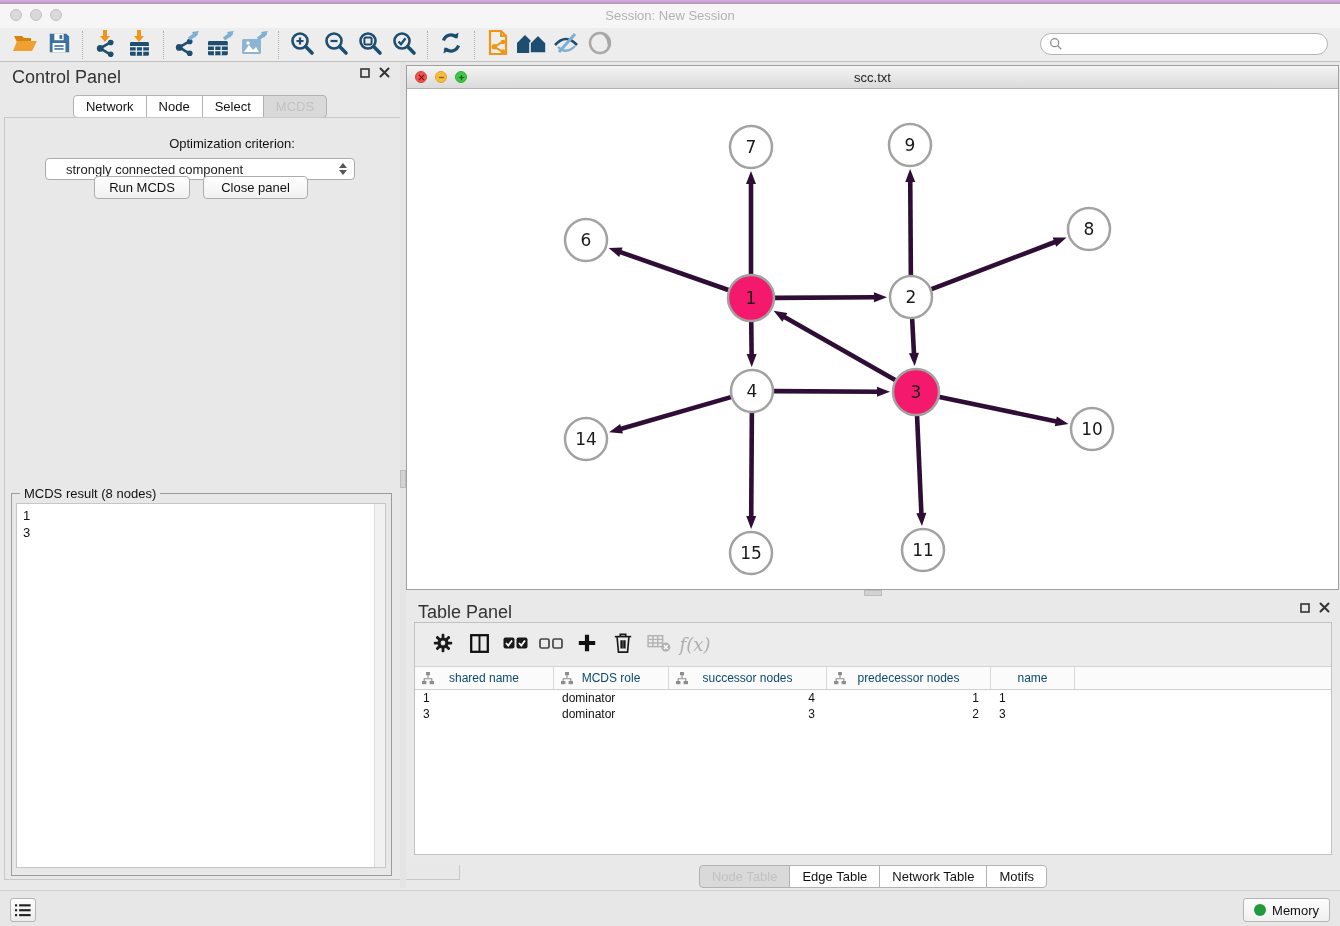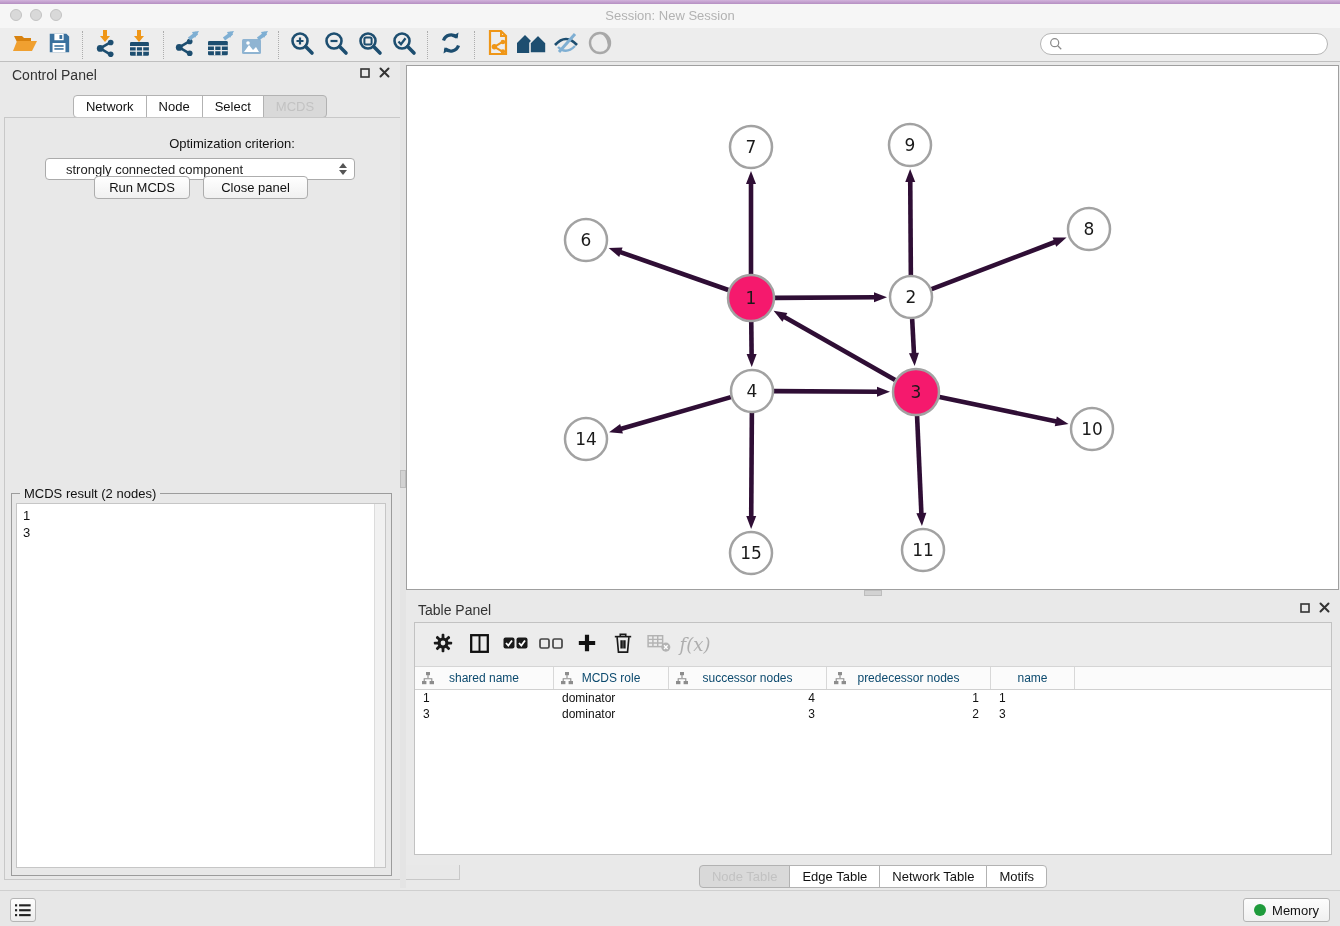--- a/index.html
+++ b/index.html
@@ -19,21 +19,21 @@
            display:flex;align-items:center;padding-left:8px;box-sizing:border-box;}
   .tb-btn{width:34px;height:30px;display:flex;align-items:center;justify-content:center;background:none;border:none;padding:0;}
   .tb-sep{width:0;height:28px;border-left:1px dotted #adadad;margin:0 6px;}
   #searchbox{position:absolute;right:12px;top:5px;width:288px;height:22px;background:#fff;border:1px solid #b5b5b5;
              border-radius:12px;display:flex;align-items:center;padding-left:8px;box-sizing:border-box;}
   #searchbox input{border:none;outline:none;flex:1;height:16px;font-size:12px;background:transparent;margin-left:5px;}
 
   
   #control-panel{left:0;top:62px;width:400px;height:826px;background:#e9e9e9;}
   .panel-header{position:absolute;left:0;top:0;width:100%;height:25px;}
-  .panel-title{position:absolute;left:12px;top:5px;font-size:14px;color:#333;}
+  .panel-title{position:absolute;left:12px;top:5px;font-size:18px;color:#333;}
   .ph-icons{position:absolute;right:10px;top:5px;display:flex;gap:9px;align-items:center;}
   .cp-tabs{position:absolute;left:0;top:33px;width:100%;display:flex;justify-content:center;}
   .tab{height:21px;line-height:21px;padding:0 12px;font-size:13px;background:#fff;border:1px solid #b2b2b2;
        margin-left:-1px;color:#111;}
   .tab.first{border-radius:4px 0 0 4px;margin-left:0;}
   .tab.last{border-radius:0 4px 4px 0;}
   .tab.active{background:#d9d9d9;color:#c2c2c2;}
   #cp-content{position:absolute;left:4px;top:55px;width:456px;height:763px;background:#e8e8e8;
               border:1px solid #c8c8c8;box-sizing:border-box;}
   #opt-label{position:absolute;left:0;top:18px;width:100%;text-align:center;font-size:13px;color:#111;}
@@ -288,37 +288,55 @@
       <div id="criterion-select">
         <span>strongly connected component</span>
         <span class="stepper">
           <span class="tri-up"></span>
             <span class="tri-down"></span>
         </span>
       </div>
       <button class="cp-btn" id="run-btn">Run MCDS</button>
       <button class="cp-btn" id="close-btn">Close panel</button>
       <div id="result-box">
-        <span id="result-legend">MCDS result (2 nodes)</span>
+        <span id="result-legend">MCDS result (8 nodes)</span>
         <div id="result-area">
           <div id="result-text">
               <div>1</div>
               <div>3</div>
             </div>
           <div id="result-scroll"></div>
         </div>
       </div>
     </div>
   </div>
 
   <div id="v-splitter" class="abs">
     <div id="v-grip"></div>
   </div>
 
   <div id="network-window" class="abs">
+    <div id="nw-titlebar">
+      <span class="nw-tl" style="left:8px;background:#f0524d;border:1px solid #d8403b;">
+        <svg width="7" height="7" viewBox="0 0 8 8">
+            <path d="M1 1l6 6M7 1L1 7" stroke="#7c1412" stroke-width="1.4"></path>
+          </svg>
+      </span>
+      <span class="nw-tl" style="left:28px;background:#f7be3e;border:1px solid #dfa32e;">
+        <svg width="7" height="7" viewBox="0 0 8 8">
+            <path d="M1 4h6" stroke="#8a6510" stroke-width="1.6"></path>
+          </svg>
+      </span>
+      <span class="nw-tl" style="left:48px;background:#42c544;border:1px solid #2fae31;">
+        <svg width="7" height="7" viewBox="0 0 8 8">
+            <path d="M4 1v6M1 4h6" stroke="#1c611d" stroke-width="1.4"></path>
+          </svg>
+      </span>
+      <div id="nw-title">scc.txt</div>
+    </div>
     <svg id="graph-svg" width="931" height="500">
         <line x1="344" y1="185" x2="344" y2="93" stroke="#2f0e35" stroke-width="4.6"></line>
         <polygon points="344,82 349,95 339,95" fill="#2f0e35"></polygon>
         <line x1="321.35811677585554" y1="201.0410349878765" x2="212.01941303521068" y2="162.60682397601346" stroke="#2f0e35" stroke-width="4.6"></line>
         <polygon points="201.64188322414446,158.9589650121235 215.5643543480818,158.553012055327 212.24811892636365,167.98713006538716" fill="#2f0e35"></polygon>
         <line x1="367.9995312637325" y1="208.8500029296017" x2="469.0006835737235" y2="208.2187457276642" stroke="#2f0e35" stroke-width="4.6"></line>
         <polygon points="480.0004687362675,208.1499970703983 467.0319720247454,213.23114783014165 466.9694732454128,203.2313431369198" fill="#2f0e35"></polygon>
         <line x1="344.25804959867384" y1="232.9986126766658" x2="344.6236776686007" y2="267.00202317986236" stroke="#2f0e35" stroke-width="4.6"></line>
         <polygon points="344.74195040132616,278.0013873233342 339.60246256107246,265.05589912319726 349.60188450968326,264.9483784570832" fill="#2f0e35"></polygon>
         <line x1="503.85526629008274" y1="186.00047609257842" x2="503.2302581748683" y2="90.99924257998887" stroke="#2f0e35" stroke-width="4.6"></line>

